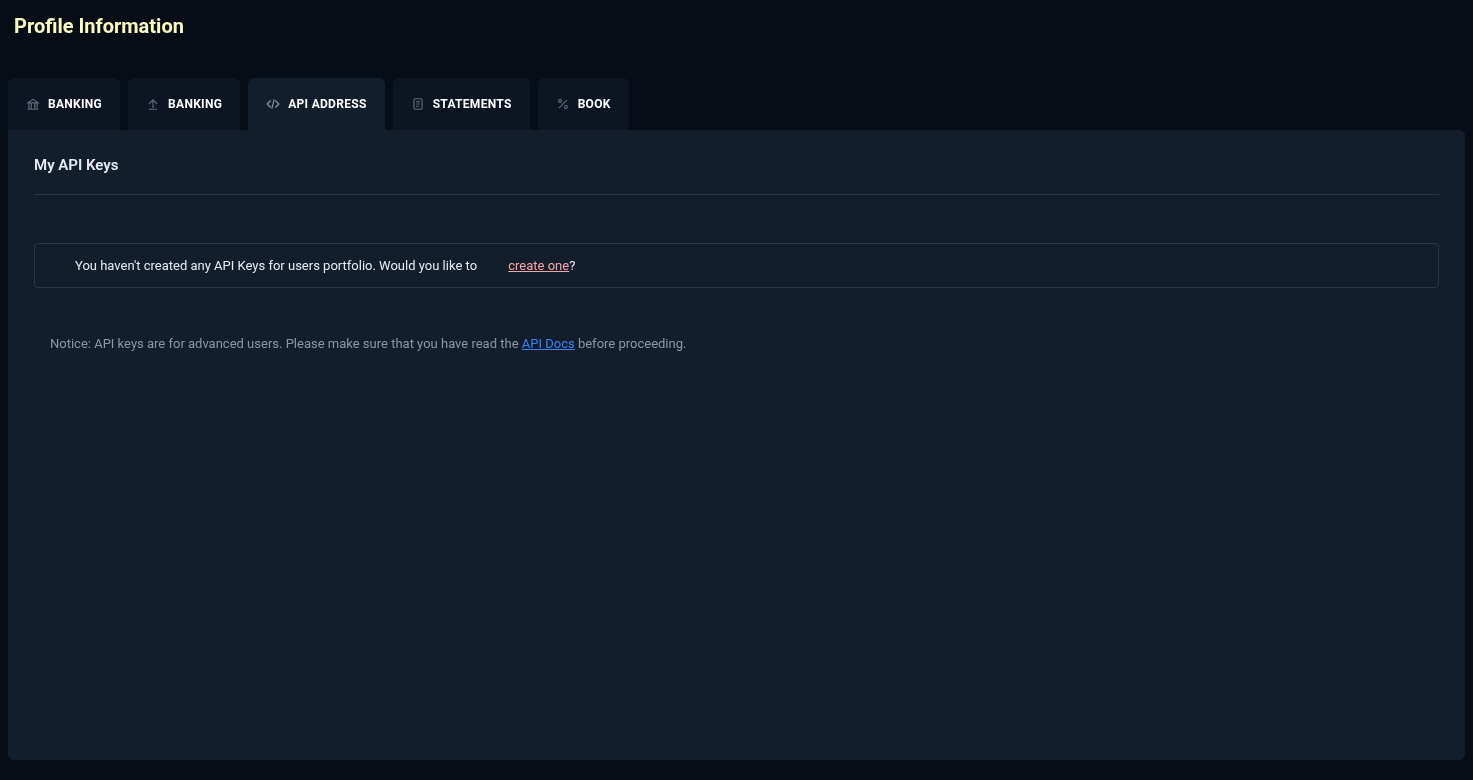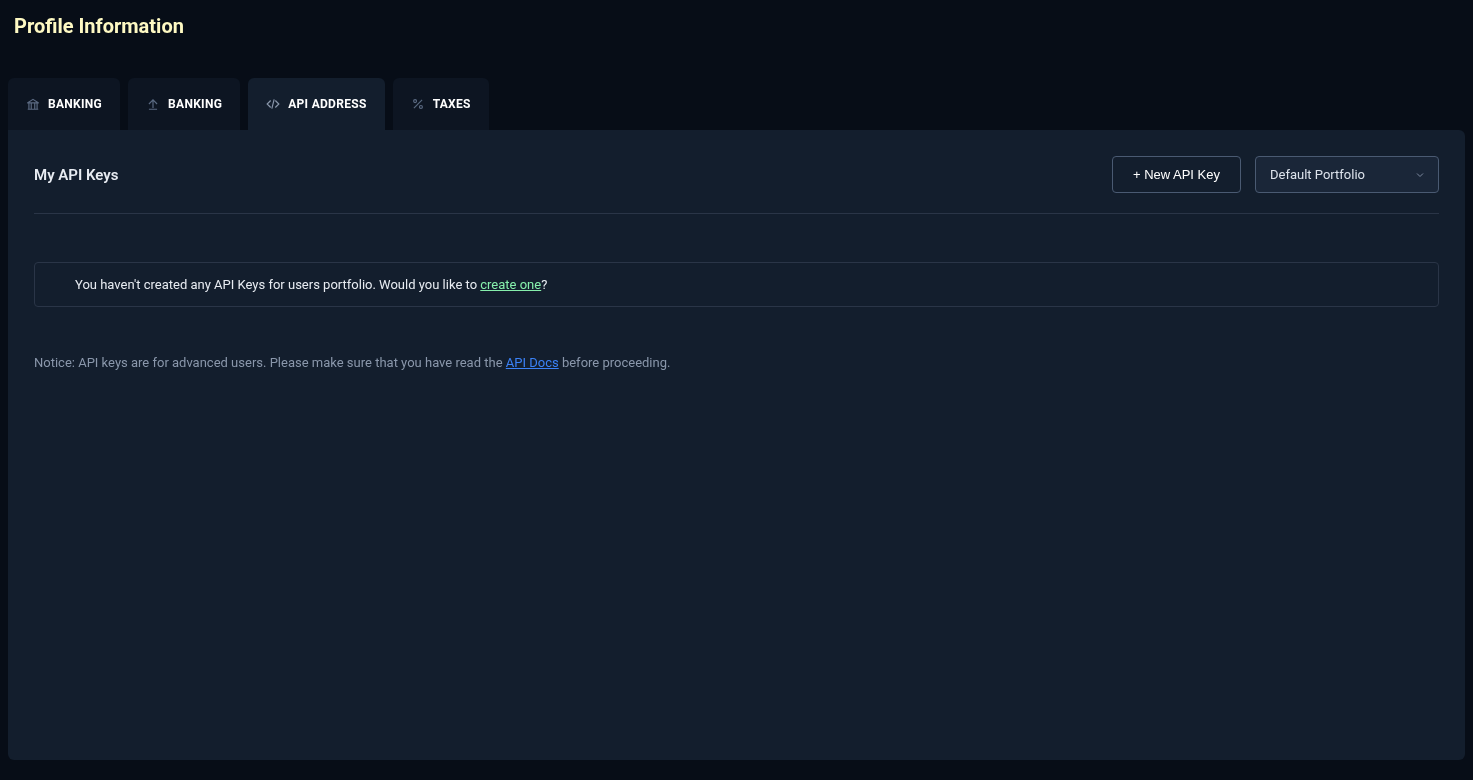--- a/index.html
+++ b/index.html
@@ -112,28 +112,30 @@
     }
     .notice-box {
       margin-top: 48px;
       border: 1px solid #2a3547;
       border-radius: 4px;
       padding: 14px 40px;
       font-size: 13px;
       color: #e8ecf2;
     }
     .notice-box a {
-      color: #86efac;
+      color: #fca5a5;
       text-decoration: underline;
       cursor: pointer;
+      margin-left: 28px;
     }
     .footer-notice {
       margin-top: 48px;
       font-size: 13px;
       color: #8a97ab;
+      margin-left: 16px;
     }
     .footer-notice a {
       color: #3b82f6;
       text-decoration: underline;
       cursor: pointer;
     }
     svg { display: block; }
   </style>
 </head>
 <body>
@@ -161,43 +163,41 @@
     <span class="icon">
       <svg width="14" height="14" viewBox="0 0 24 24" fill="none" stroke="currentColor" stroke-width="2">
           <path d="M8 6l-6 6 6 6M16 6l6 6-6 6M14 4l-4 16"></path>
         </svg>
     </span>
     <span>API ADDRESS</span>
   </div>
   <div class="tab">
     <span class="icon">
       <svg width="14" height="14" viewBox="0 0 24 24" fill="none" stroke="currentColor" stroke-width="2">
+          <rect x="5" y="3" width="14" height="18" rx="2"></rect>
+          <path d="M9 8h6M9 12h6M9 16h4"></path>
+        </svg>
+    </span>
+    <span>STATEMENTS</span>
+  </div>
+  <div class="tab">
+    <span class="icon">
+      <svg width="14" height="14" viewBox="0 0 24 24" fill="none" stroke="currentColor" stroke-width="2">
           <path d="M19 5L5 19"></path>
           <circle cx="7" cy="7" r="2.5"></circle>
           <circle cx="17" cy="17" r="2.5"></circle>
         </svg>
     </span>
-    <span>TAXES</span>
+    <span>BOOK</span>
   </div>
 </div>
 
 <div class="content-panel">
   <div class="content-header">
     <div class="section-title">My API Keys</div>
-    <div class="header-controls">
-      <button class="btn-outline">+ New API Key</button>
-      <div class="select-wrap">
-        <span>Default Portfolio</span>
-        <span class="chev">
-          <svg width="12" height="12" viewBox="0 0 24 24" fill="none" stroke="currentColor" stroke-width="2">
-              <path d="M6 9l6 6 6-6"></path>
-            </svg>
-        </span>
-      </div>
-    </div>
   </div>
 
   <div class="notice-box">
     <span>You haven't created any API Keys for users portfolio. Would you like to </span><a>create one</a><span>?</span>
   </div>
 
   <div class="footer-notice">
     <span>Notice: API keys are for advanced users. Please make sure that you have read the </span><a>API Docs</a><span> before proceeding.</span>
   </div>
 </div>

